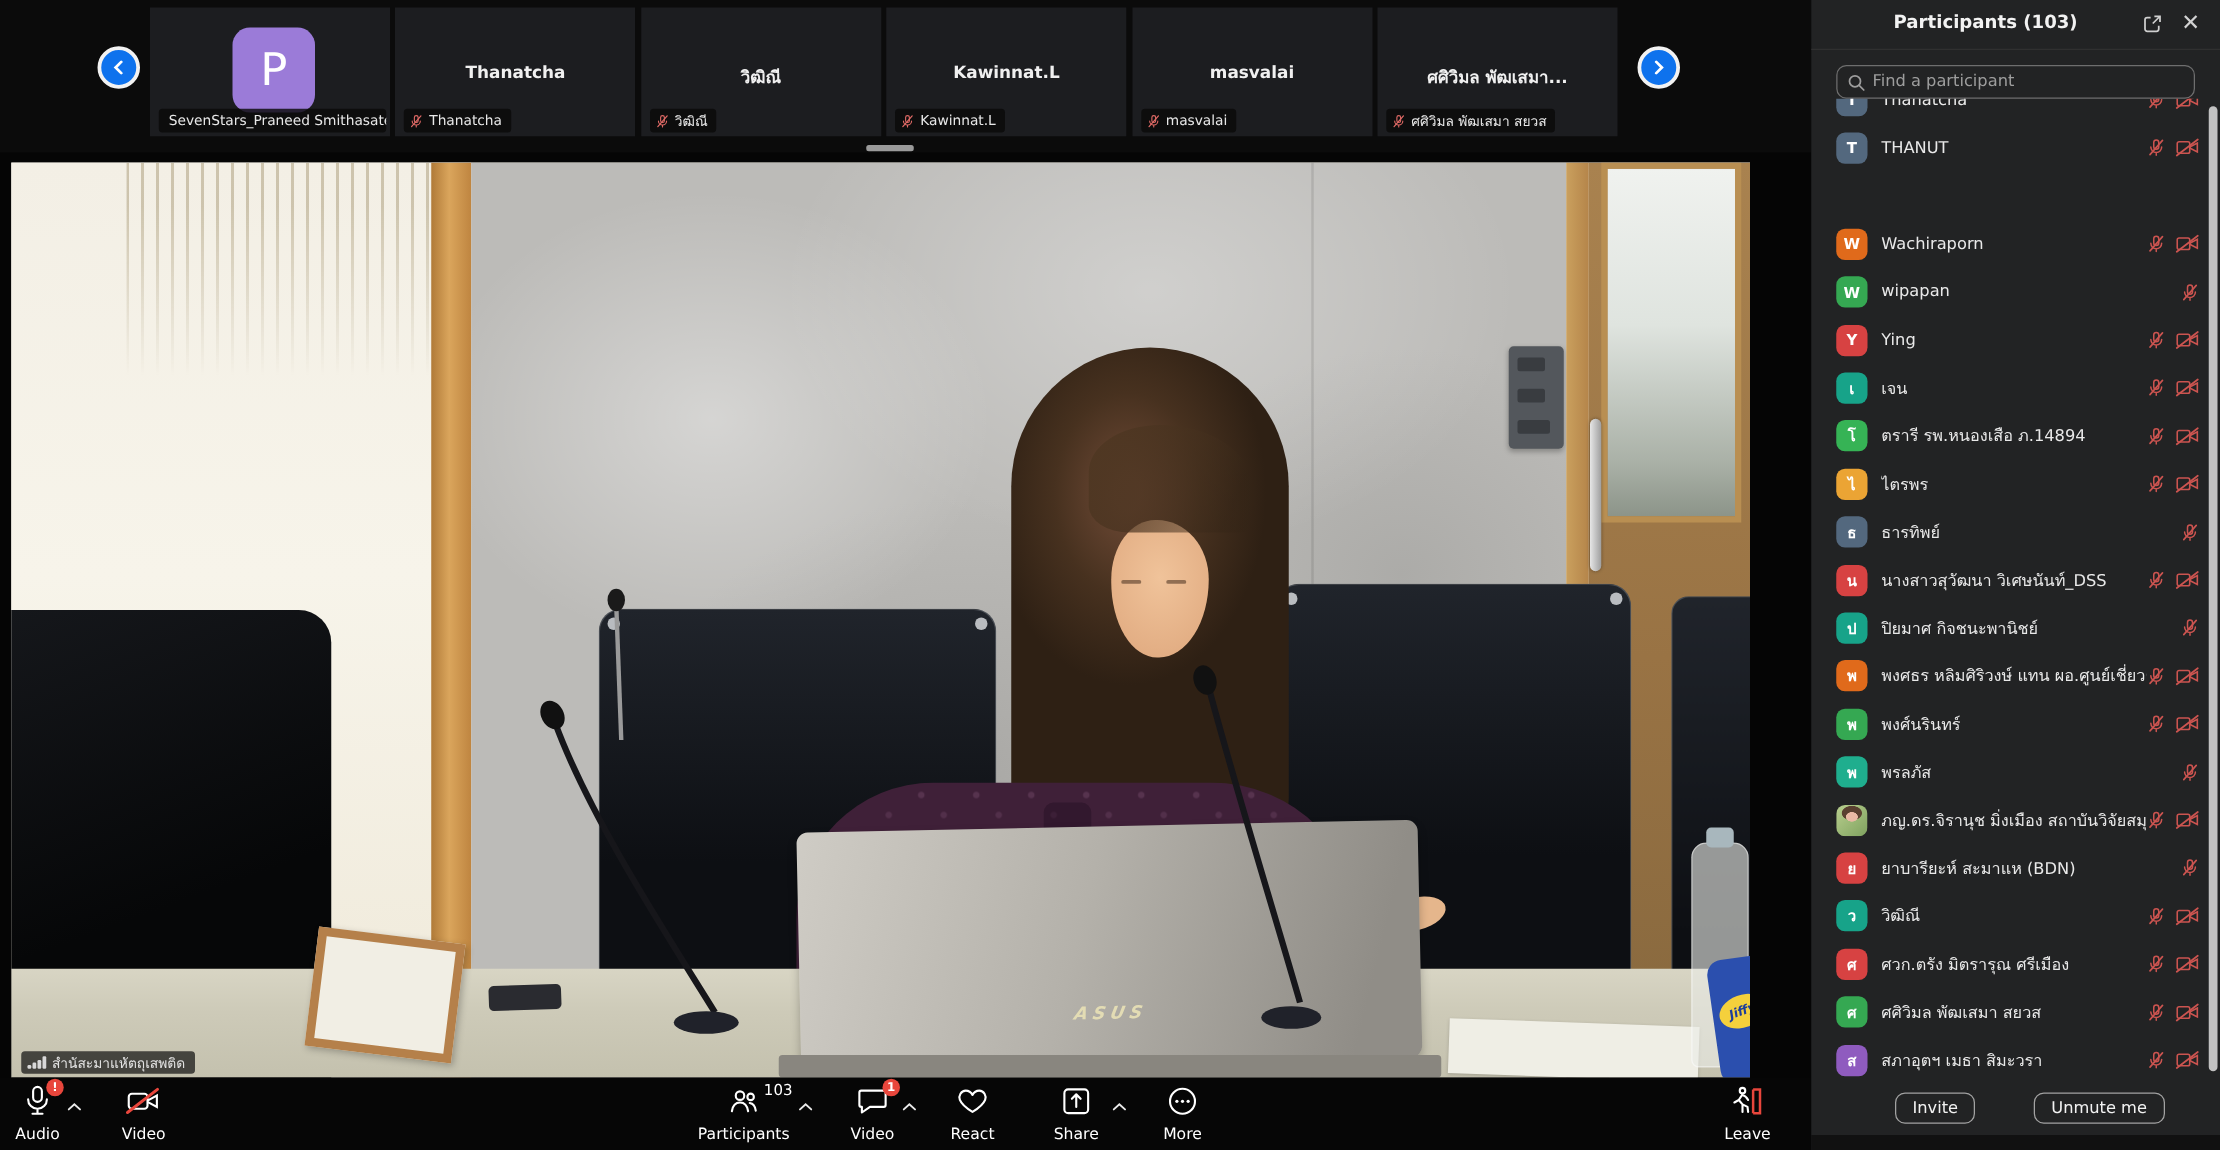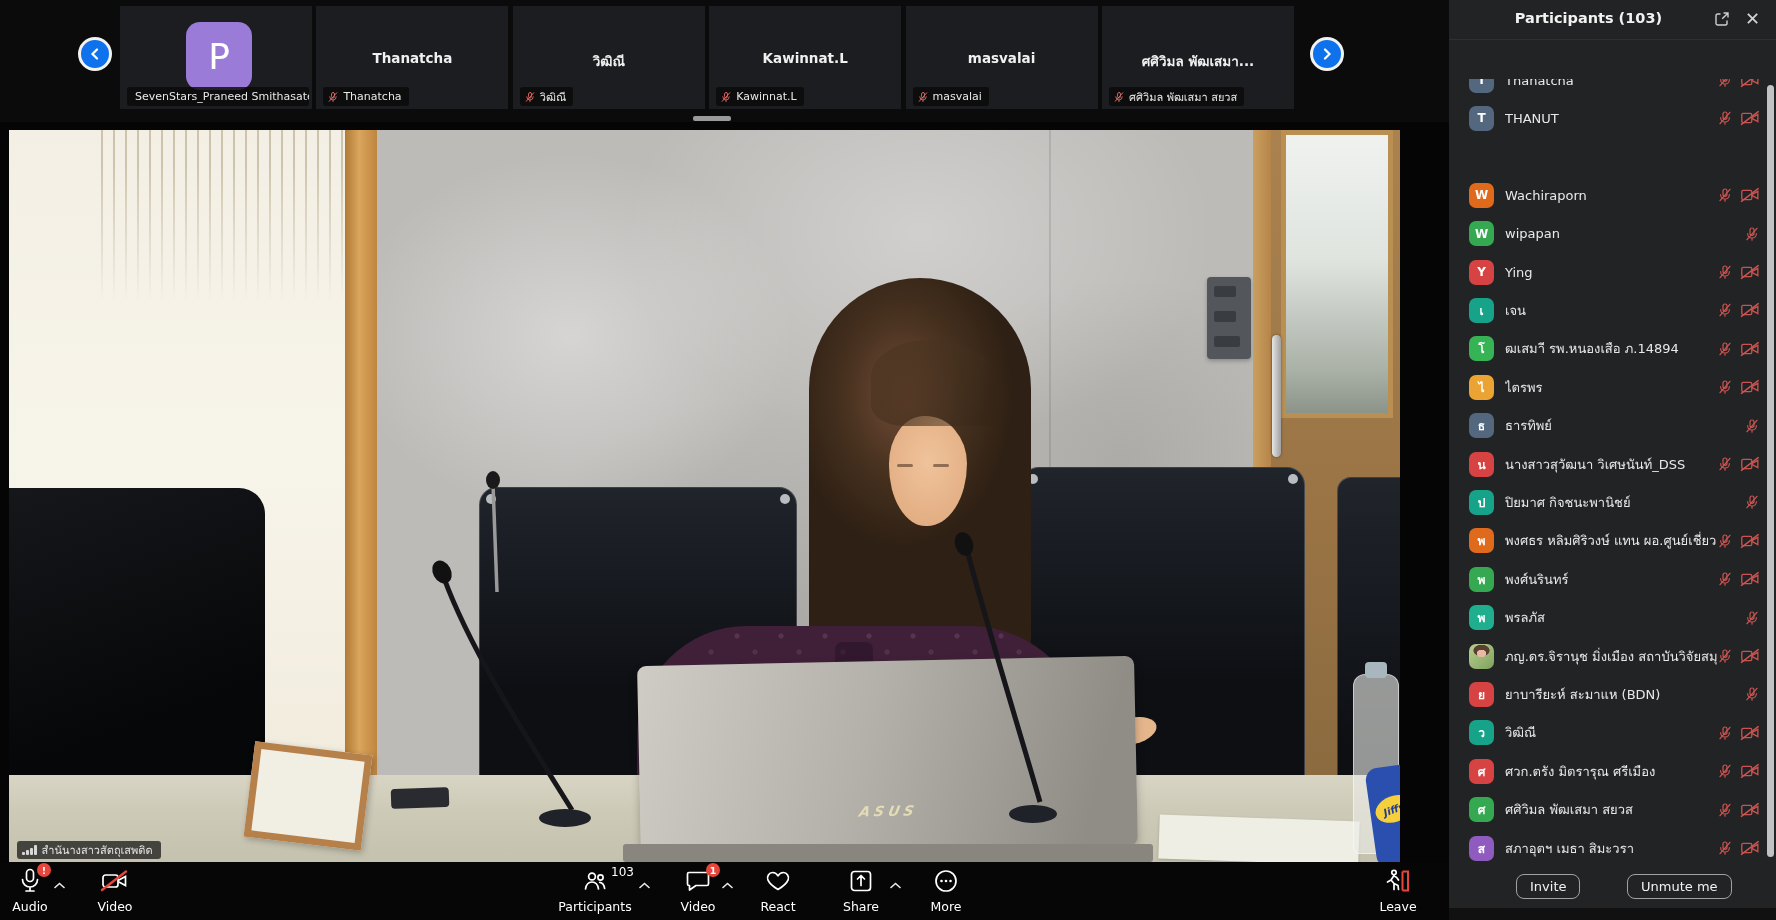--- a/index.html
+++ b/index.html
@@ -266,21 +266,21 @@
       <div class="jiffy-oval">Jiffy</div>
     </div>
 
     <div class="src-badge">
       <span class="sigbars">
           <i style="height:3px;"></i>
           <i style="height:5px;"></i>
           <i style="height:7px;"></i>
           <i style="height:10px;"></i>
         </span>
-      <span>สำนันางสาวสัตถุเสพติด</span>
+      <span>สำนัสะมาแหัตถุเสพติด</span>
     </div>
   </div>
 
   <div class="toolbar">
 
     <div class="tb-btn" style="left:-18px;">
       <span class="tb-icon">
         <svg width="24" height="26" viewBox="0 0 24 26">
             <g fill="none" stroke="#fff" stroke-width="1.7" stroke-linecap="round">
               <rect x="8.5" y="1.5" width="7" height="12" rx="3.5"></rect>
@@ -403,20 +403,27 @@
       <div class="p-title">Participants (103)</div>
       <span class="p-popout">
         <svg width="16" height="16" viewBox="0 0 16 16">
             <path d="M6.5 3H3.8A1.8 1.8 0 0 0 2 4.8v7.4A1.8 1.8 0 0 0 3.8 14h7.4a1.8 1.8 0 0 0 1.8-1.8V9.5" fill="none" stroke="#cfcfcf" stroke-width="1.4"></path>
             <path d="M9.5 2H14v4.5M13.6 2.4 8.2 7.8" fill="none" stroke="#cfcfcf" stroke-width="1.4"></path>
           </svg>
       </span>
       <span class="p-close">✕</span>
     </div>
 
+    <div class="p-search">
+      <svg width="14" height="14" viewBox="0 0 14 14">
+          <circle cx="6" cy="6" r="4.4" fill="none" stroke="#9d9d9d" stroke-width="1.4"></circle>
+          <path d="M9.3 9.3 13 13" stroke="#9d9d9d" stroke-width="1.4" stroke-linecap="round"></path>
+        </svg>
+      <input type="text" placeholder="Find a participant" style="">
+    </div>
 
     <div class="p-list" id="plist">
         <div class="p-row" style="top: -18px;">
           <div class="p-avatar" style="background:#53687E">T</div>
           <span class="p-name">Thanatcha</span>
           <span class="p-icons">
             <svg width="16" height="16" viewBox="0 0 24 24">
               <g fill="none" stroke="#CC5450" stroke-width="1.8" stroke-linecap="round">
                 <rect x="9" y="3" width="6" height="11" rx="3"></rect>
                 <path d="M5.5 11.5a6.5 6.5 0 0 0 13 0M12 18v3.2"></path>
@@ -520,21 +527,21 @@
               <g fill="none" stroke="#CC5450" stroke-width="1.8">
                 <rect x="2.5" y="4.5" width="14" height="13" rx="2"></rect>
                 <path d="M16.5 10.5 25 6v10l-8.5-4.5"></path>
               </g>
               <path d="M2 20 25.5 2" stroke="#CC5450" stroke-width="2" stroke-linecap="round"></path>
             </svg>
           </span>
         </div>
         <div class="p-row" style="top: 250.8px;">
           <div class="p-avatar" style="background:#36B355">โ</div>
-          <span class="p-name">ฒเสมาี รพ.หนองเสือ ภ.14894</span>
+          <span class="p-name">ตรารี รพ.หนองเสือ ภ.14894</span>
           <span class="p-icons">
             <svg width="16" height="16" viewBox="0 0 24 24">
               <g fill="none" stroke="#CC5450" stroke-width="1.8" stroke-linecap="round">
                 <rect x="9" y="3" width="6" height="11" rx="3"></rect>
                 <path d="M5.5 11.5a6.5 6.5 0 0 0 13 0M12 18v3.2"></path>
               </g>
               <path d="M4.5 20.5 19.5 3.5" stroke="#CC5450" stroke-width="2" stroke-linecap="round"></path>
             </svg>
             <svg width="20" height="16" viewBox="0 0 28 22">
               <g fill="none" stroke="#CC5450" stroke-width="1.8">

